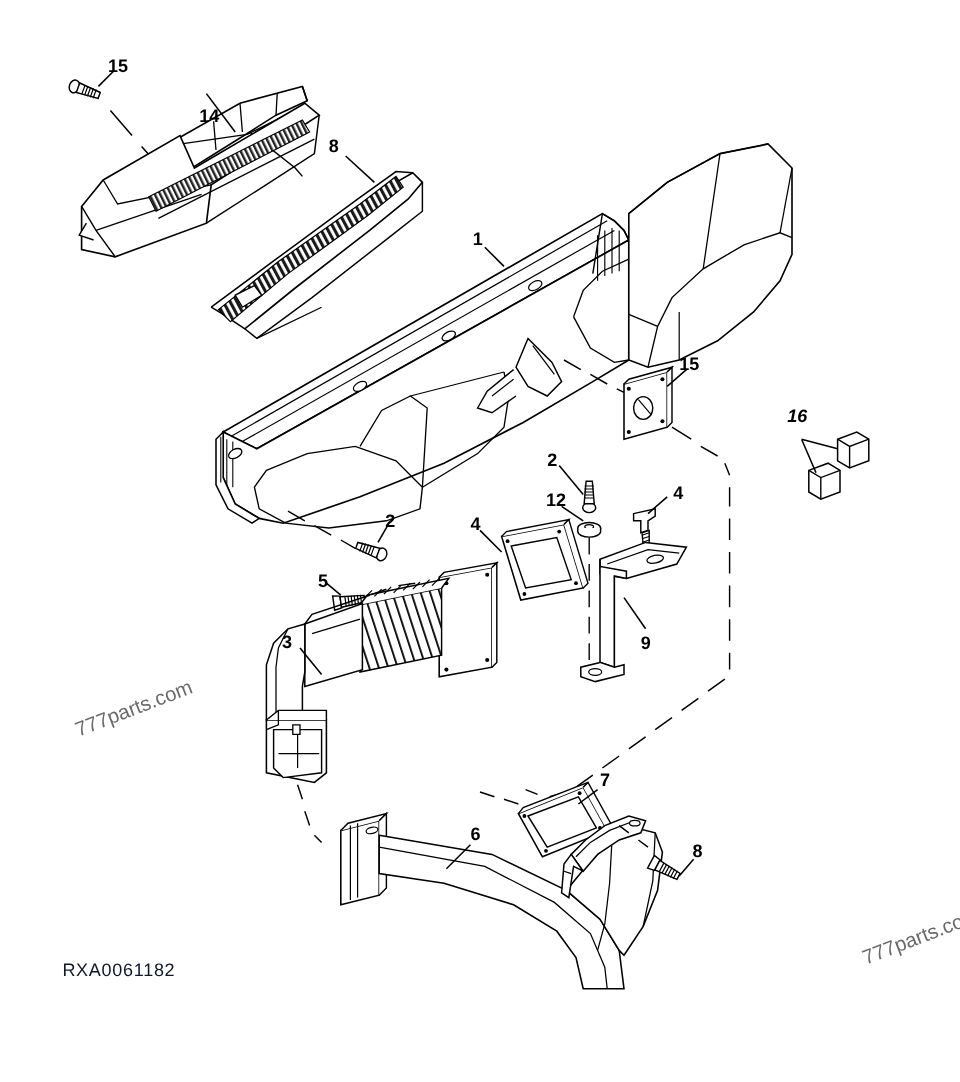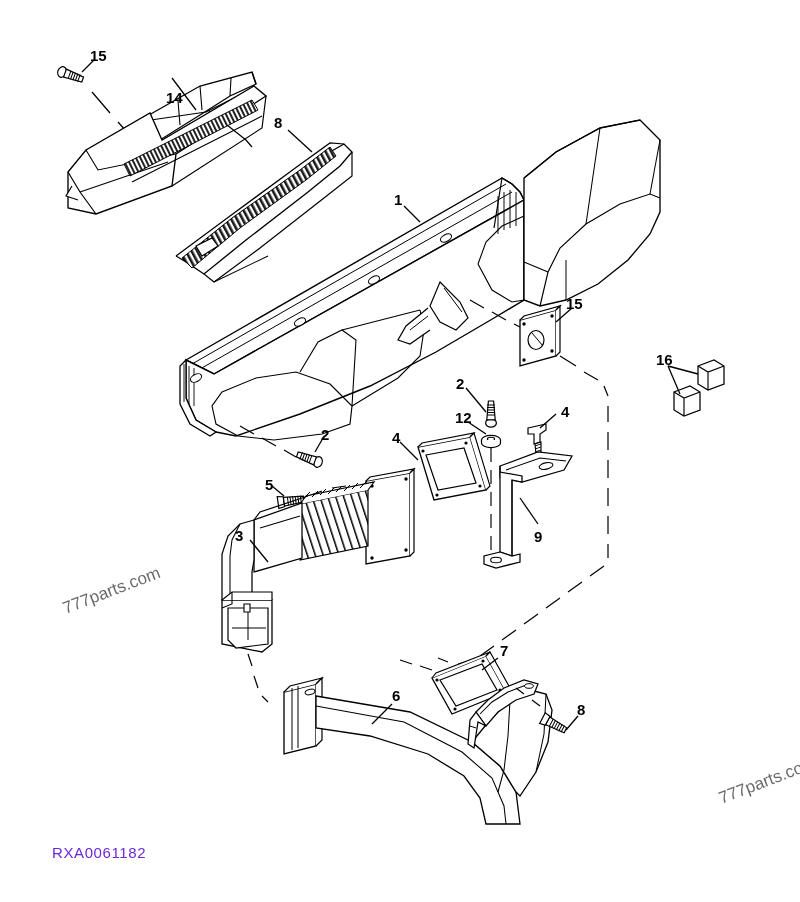--- a/index.html
+++ b/index.html
@@ -20,23 +20,22 @@
     color:#000;
     white-space:nowrap;
     user-select:none;
   }
   .drawing-number{
     position:absolute;
     left:52px;top:800px;
     font-family:"Liberation Sans",sans-serif;
     font-size:15px;
     letter-spacing:0.6px;
-    color:#6d28d9;
+    color:#0f172a;
     white-space:nowrap;
-    margin-top:44px;
   }
   .watermark{
     position:absolute;
     font-family:"Liberation Sans",sans-serif;
     font-size:17px;
     color:#4a4a4a;
     opacity:.82;
     white-space:nowrap;
     transform-origin:left top;
   }
@@ -324,21 +323,21 @@
     </g>
     <path d="M578,716 L566,730" stroke="#000" stroke-width="1.3" fill="none"></path>
     <path d="M540,706 L532,700 M524,694 L516,688" stroke="#000" stroke-width="1.2" fill="none"></path>
   </svg>
 
   <div class="callout" style="left:90px;top:48px;">15</div>
   <div class="callout" style="left:166px;top:64px;margin-top:26px;">14</div>
   <div class="callout" style="left:274px;top:115px;">8</div>
   <div class="callout" style="left:394px;top:192px;">1</div>
   <div class="callout" style="left:566px;top:296px;">15</div>
-  <div class="callout" style="left:656px;top:352px;">16</div>
+  <div class="callout" style="left:656px;top:340px;font-style:italic;">16</div>
   <div class="callout" style="left:456px;top:376px;">2</div>
   <div class="callout" style="left:455px;top:410px;text-align:right;">12</div>
   <div class="callout" style="left:561px;top:404px;">4</div>
   <div class="callout" style="left:321px;top:427px;">2</div>
   <div class="callout" style="left:392px;top:430px;">4</div>
   <div class="callout" style="left:265px;top:477px;">5</div>
   <div class="callout" style="left:534px;top:529px;">9</div>
   <div class="callout" style="left:235px;top:528px;">3</div>
   <div class="callout" style="left:500px;top:643px;">7</div>
   <div class="callout" style="left:392px;top:688px;">6</div>

